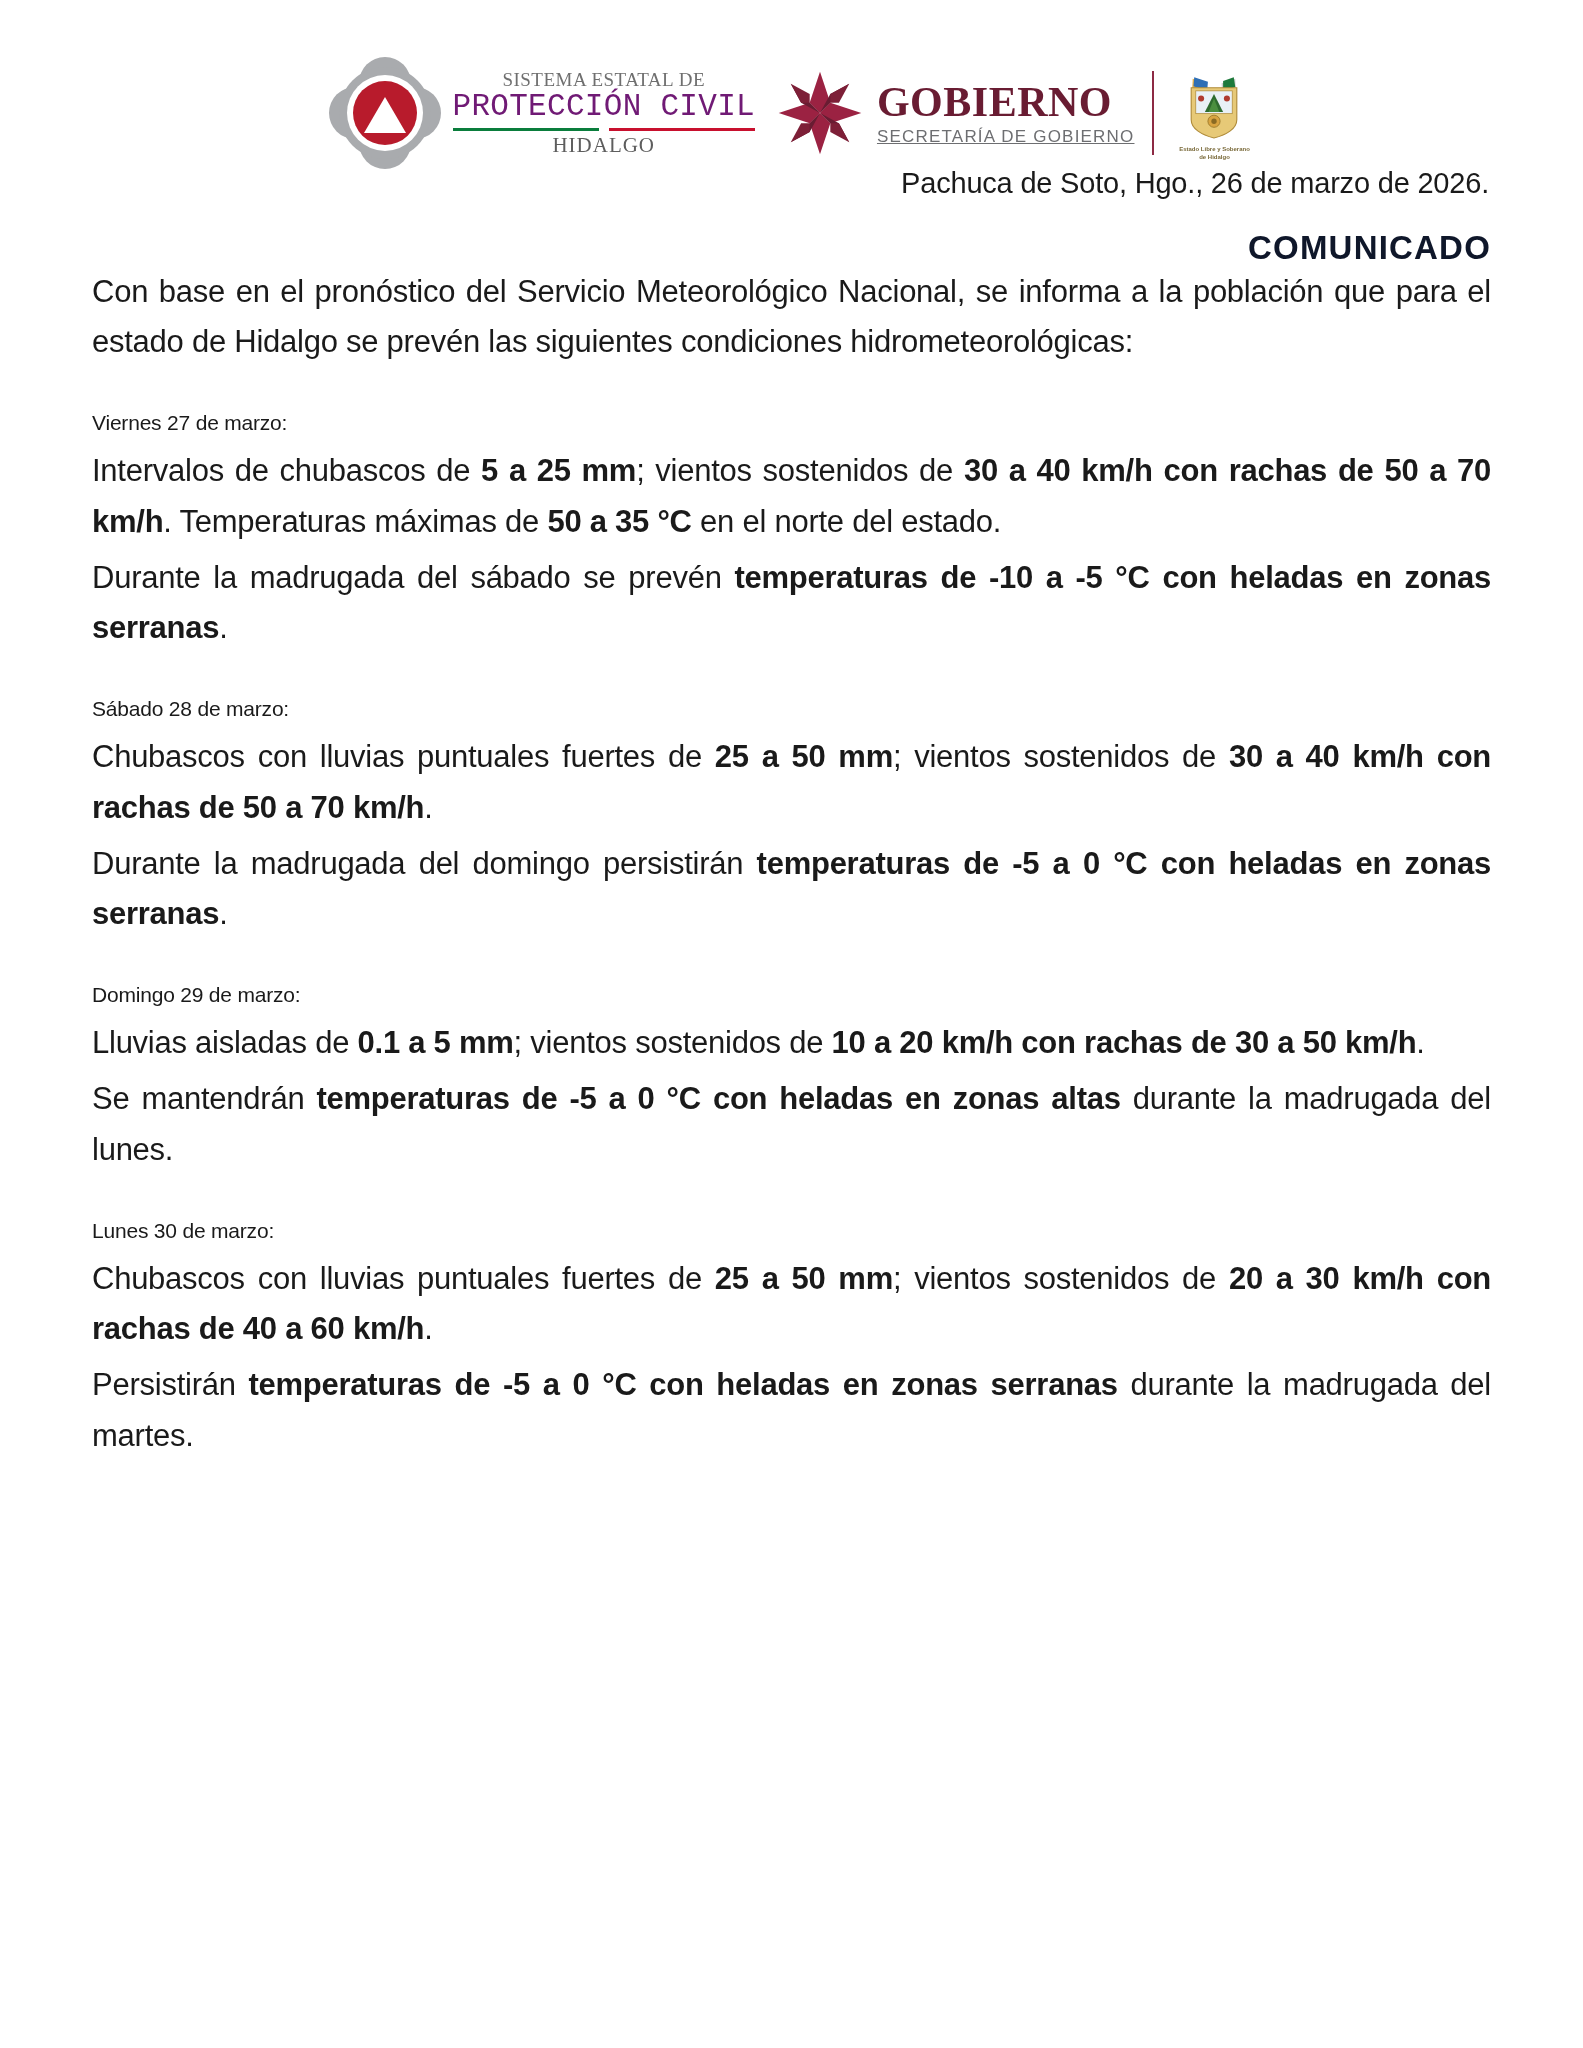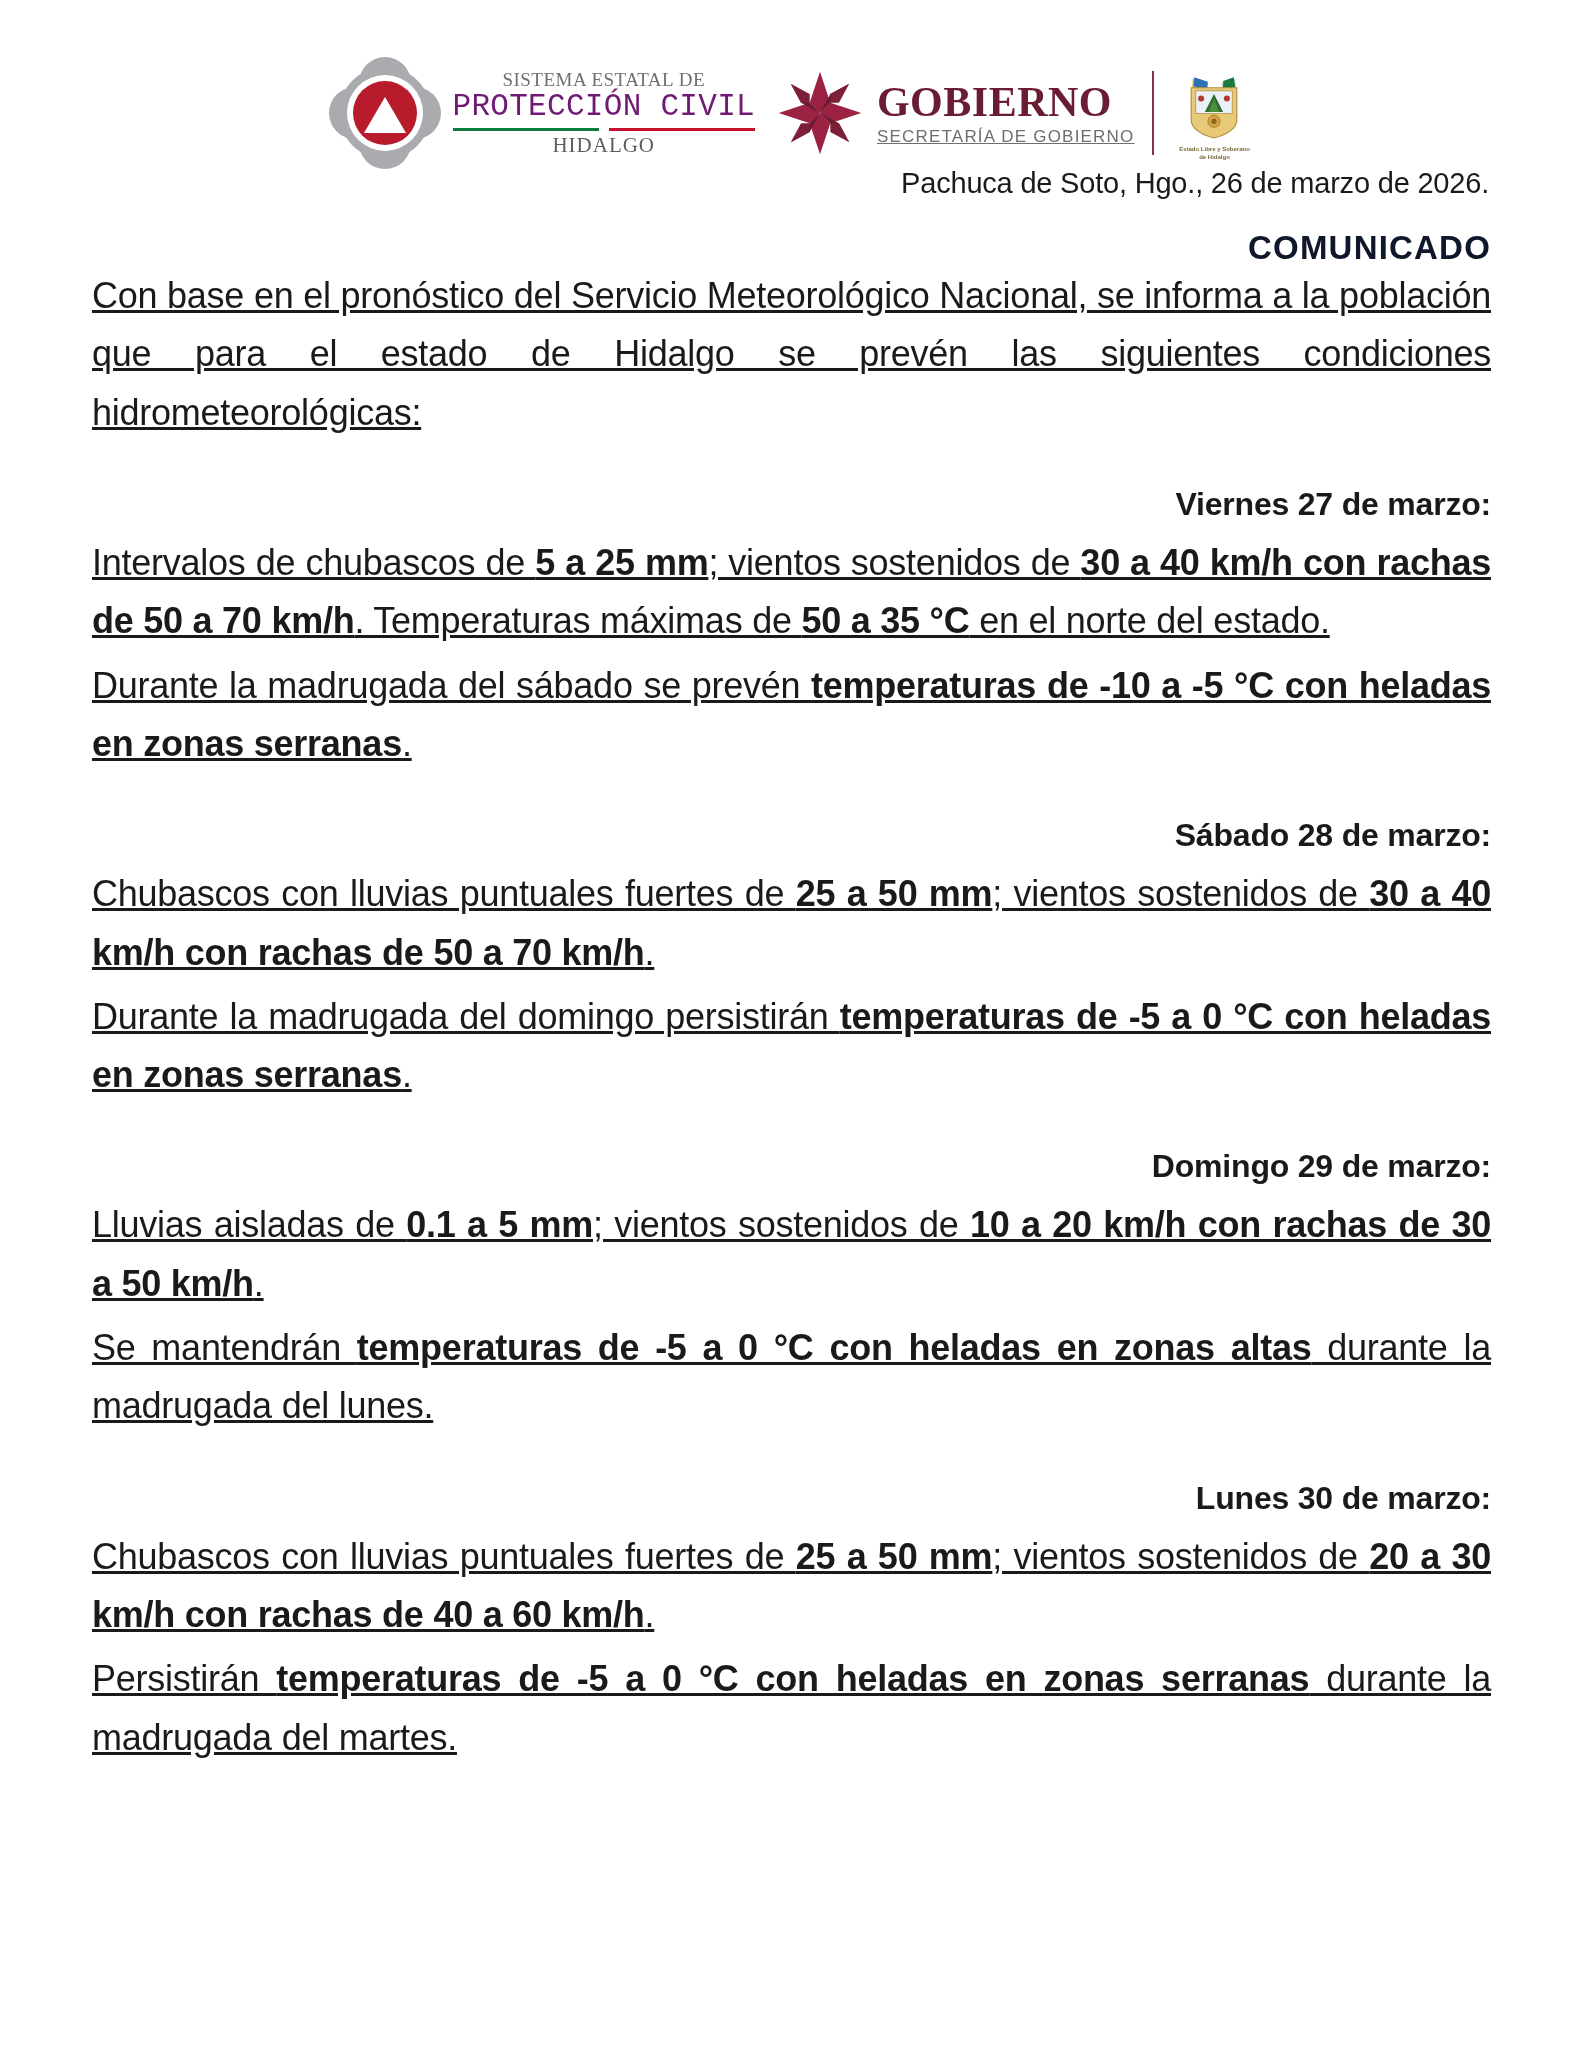--- a/index.html
+++ b/index.html
@@ -184,37 +184,35 @@
   .doc-title {
     text-align: right;
     color: #0f172a;
     font-weight: bold;
     font-size: 33px;
     letter-spacing: 1.2px;
     margin-top: 29px;
   }
 
   p.para {
-    font-size: 36px;
+    font-size: 31px;
     line-height: 1.62;
     margin: 0;
     text-align: justify;
     letter-spacing: -0.25px;
-    text-decoration: underline;
   }
 
   .intro { margin-top: 34px; }
 
   .day-block { margin-top: 44px; }
   .day-heading {
-    font-size: 32px;
-    font-weight: bold;
+    font-size: 21px;
+    font-weight: normal;
     margin: 0 0 11px 0;
     letter-spacing: -0.2px;
-    text-align: right;
   }
   .day-block p.para + p.para { margin-top: 6px; }
 
   b { font-weight: bold; }
 </style>
 </head>
 <body>
 
 <div class="page">
 

